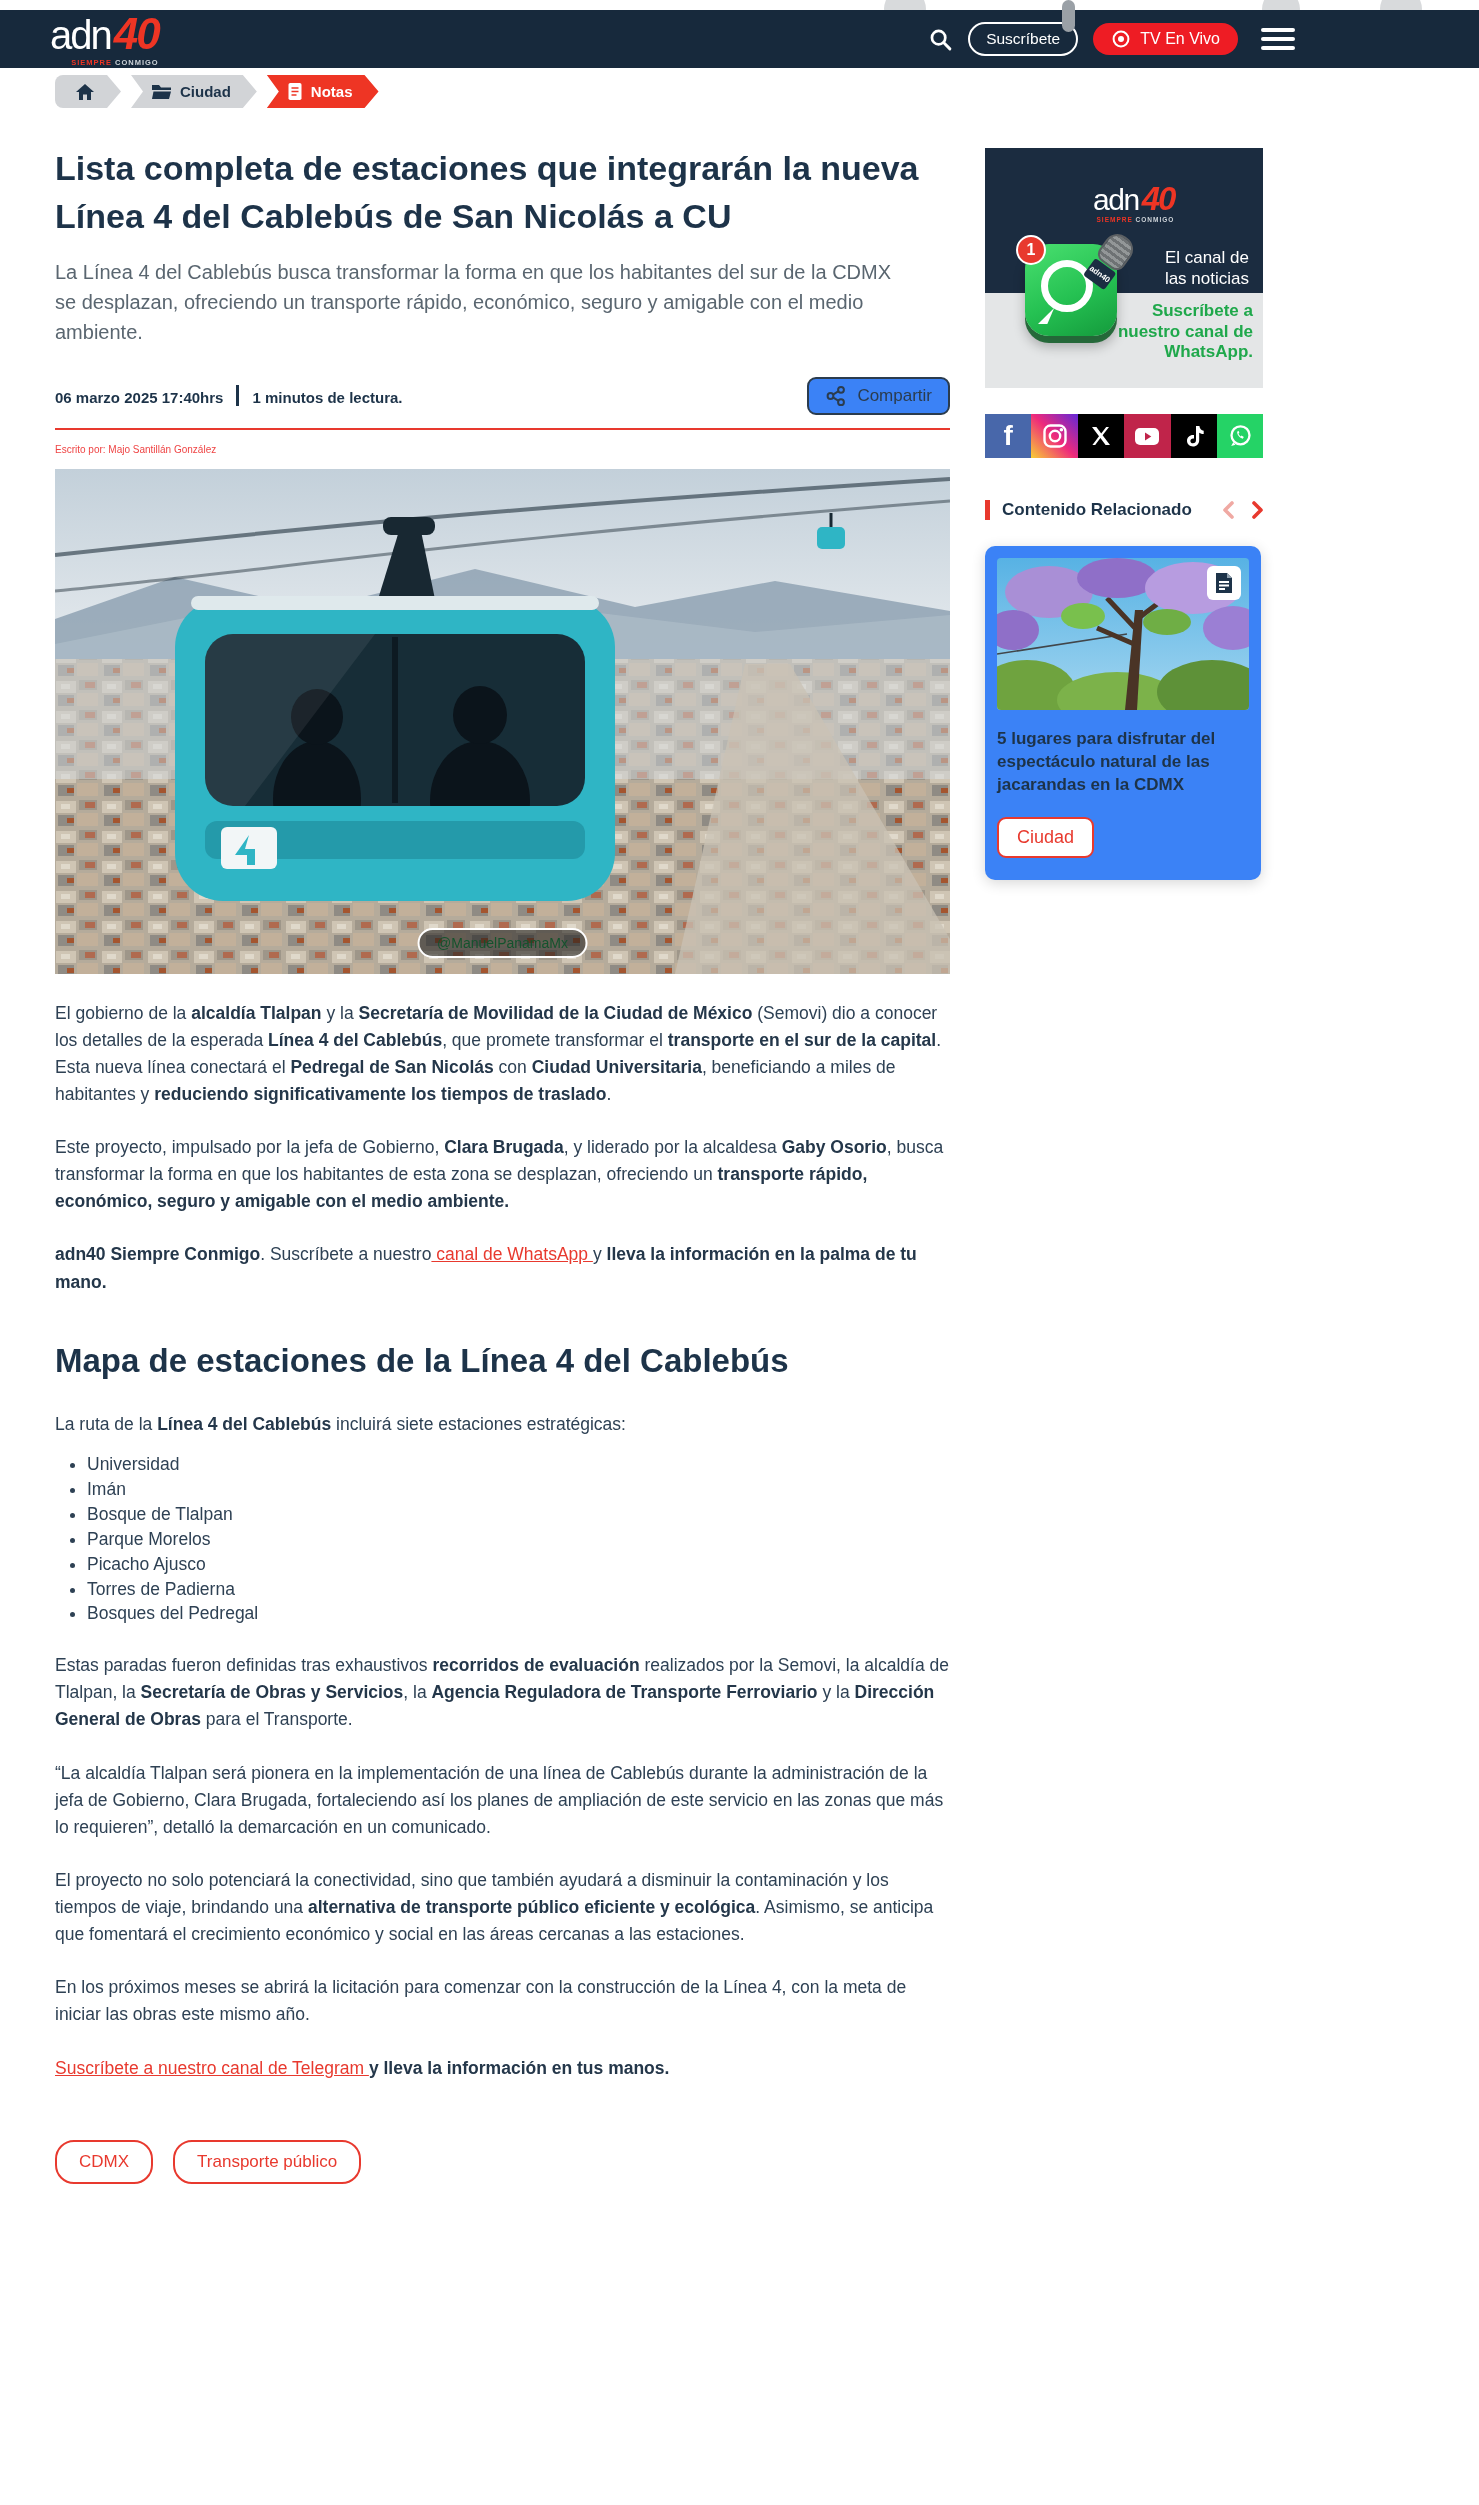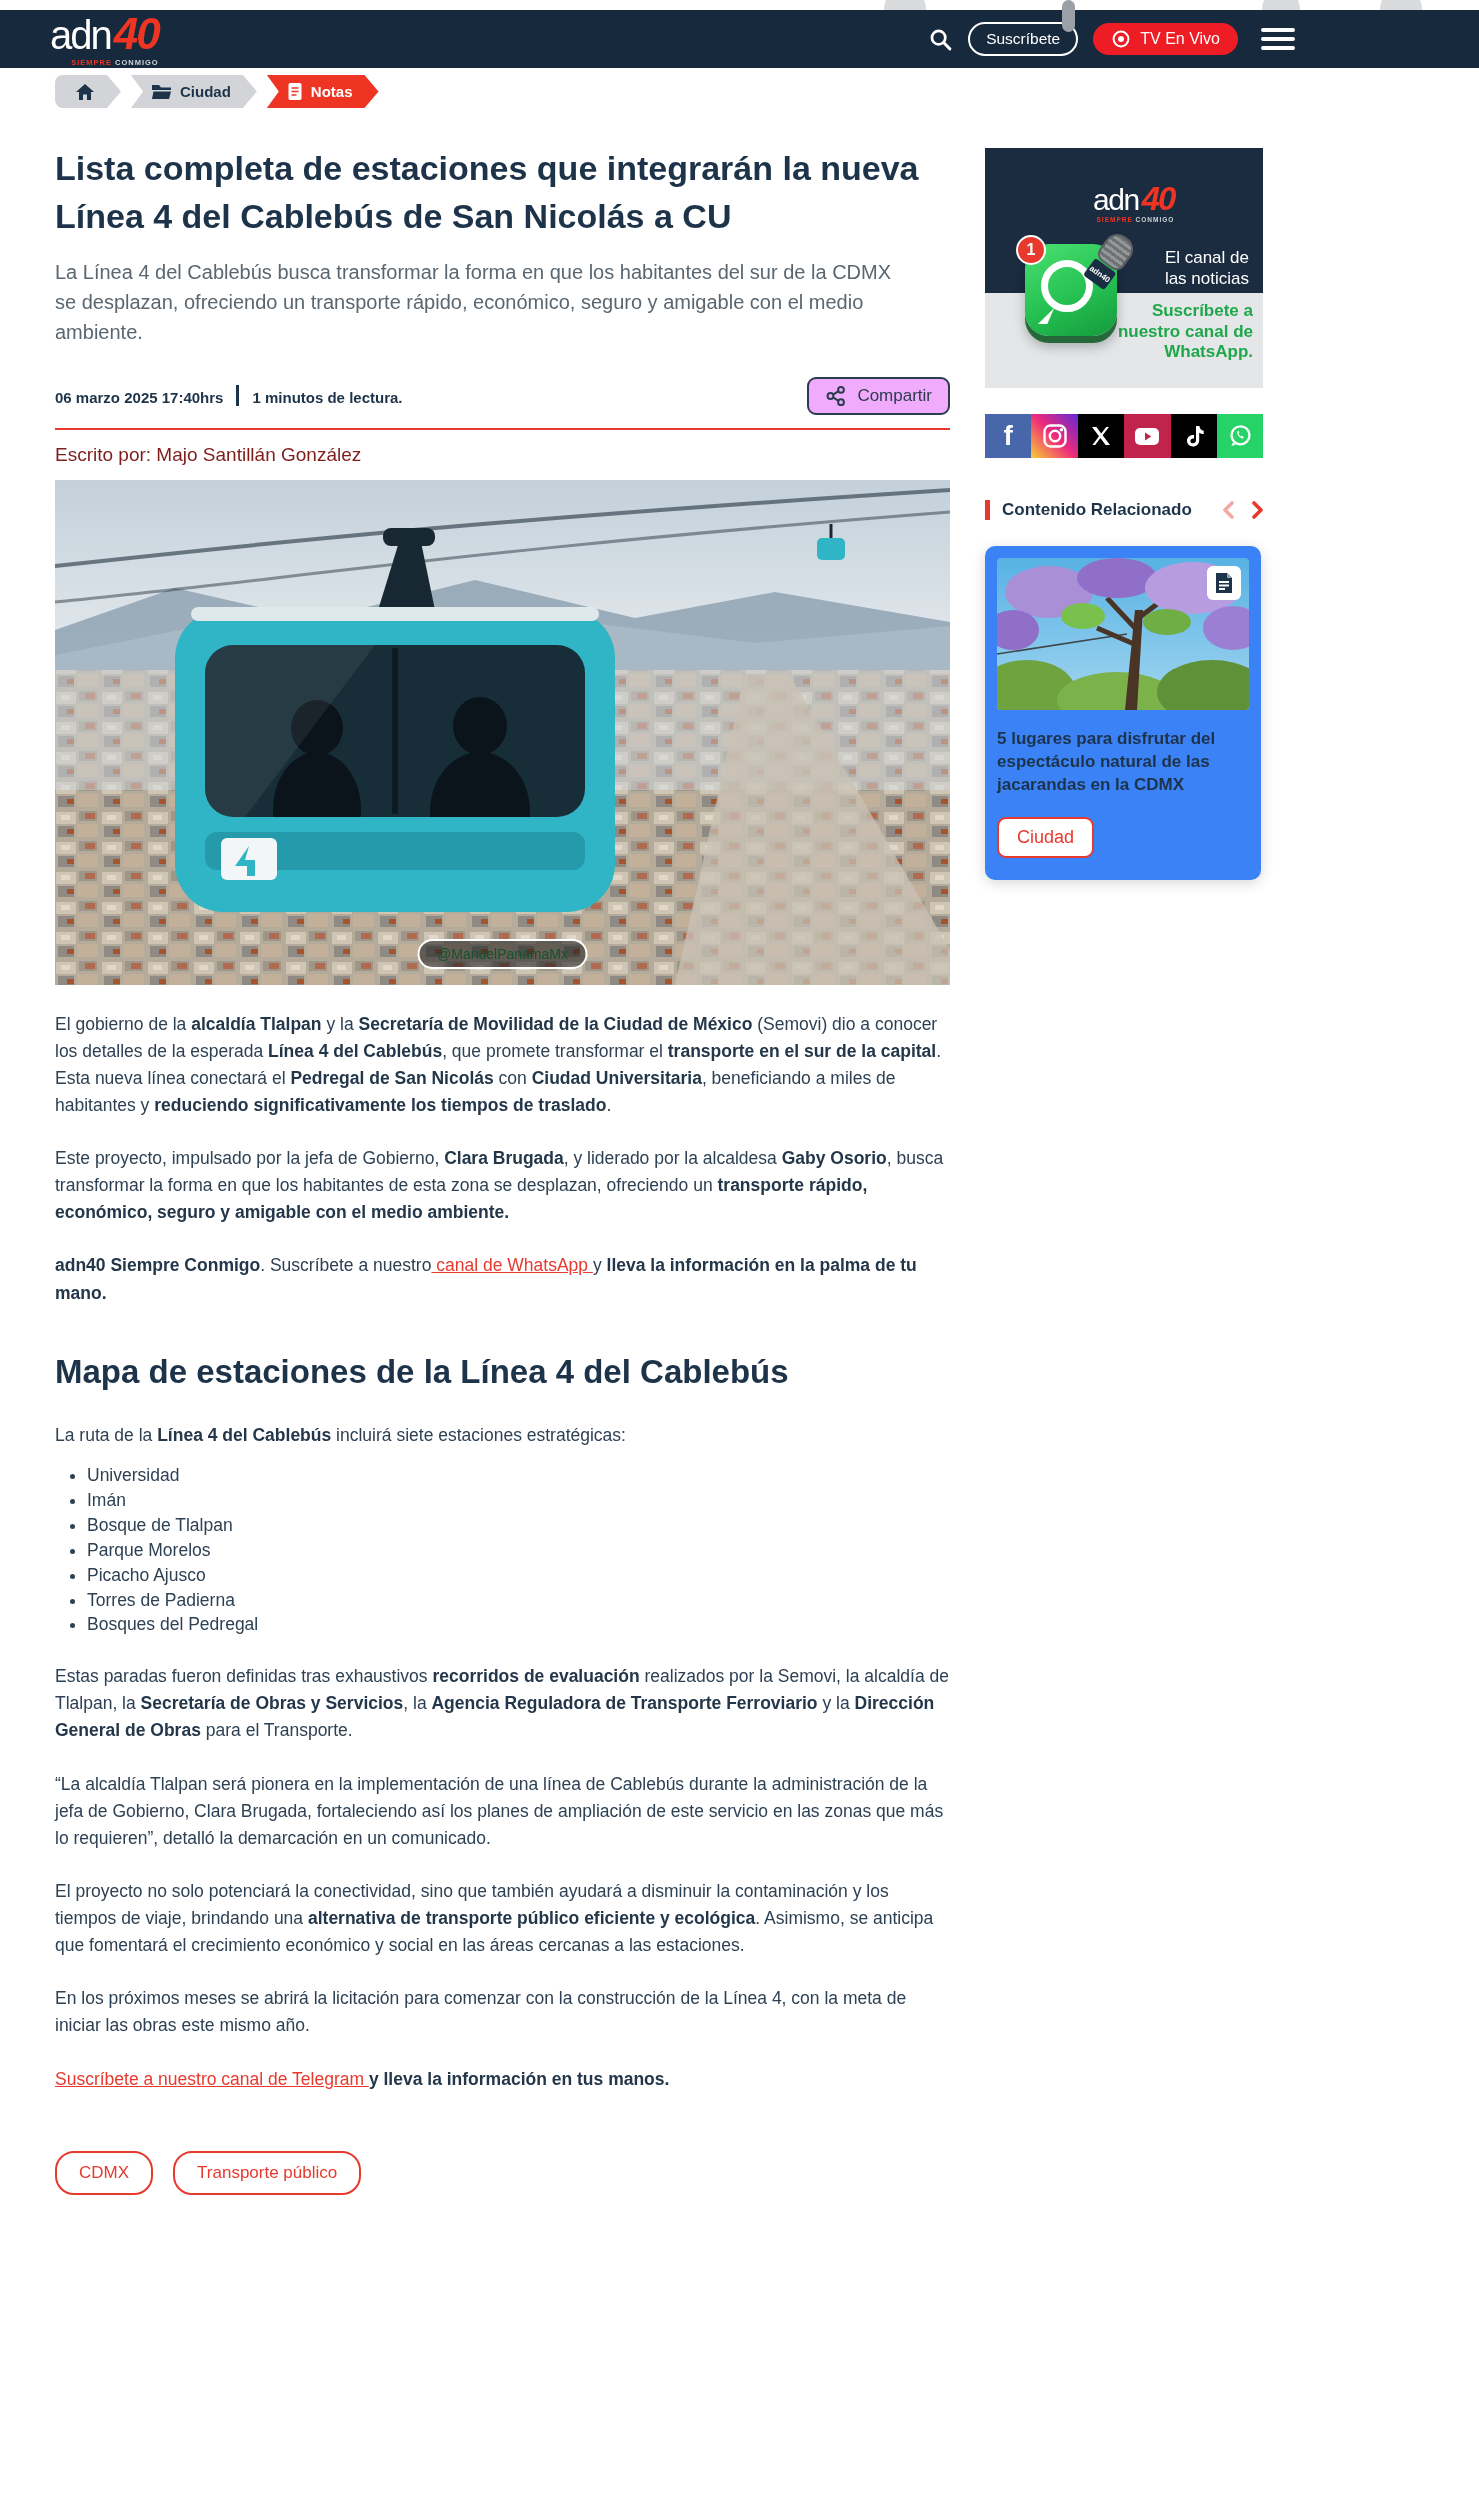--- a/index.html
+++ b/index.html
@@ -47,26 +47,26 @@
   .content { width:895px; }
   .sidebar { width:280px; }
 
   h1 { font-size:34px; line-height:1.42; color:#1d3349; font-weight:700; margin-top:18px; max-width:865px; }
   .subtitle { margin-top:16px; font-size:20px; line-height:1.5; color:#5a6670; max-width:850px; }
 
   .meta-row { display:flex; align-items:center; margin-top:30px; }
   .meta-left { display:flex; align-items:flex-end; gap:13px; font-size:15px; font-weight:700; color:#1d3349; }
   .meta-sep { width:3px; height:21px; background:#1d3349; }
   .share-btn {
-    margin-left:auto; display:flex; align-items:center; gap:10px; background:#f0abfc;
+    margin-left:auto; display:flex; align-items:center; gap:10px; background:#3b82f6;
     border:2px solid #2b3c4e; border-radius:9px; padding:6px 16px; font-size:17px; color:#2b3c4e;
     font-family:inherit; cursor:pointer;
   }
   hr.red { border:none; border-top:2px solid #e8392e; margin-top:13px; }
-  .byline { margin-top:14px; font-size:19px; color:#7f1d1d; }
+  .byline { margin-top:14px; font-size:10px; color:#ef4444; }
 
   figure.hero { position:relative; width:895px; height:505px; margin-top:14px; background:#cfd6da; }
   .credit {
     position:absolute; left:50%; transform:translateX(-50%); bottom:16px;
     background:rgba(25,25,25,.55); border:2px solid #fff; border-radius:20px;
     color:#14532d; font-size:14px; padding:5px 18px; white-space:nowrap;
   }
 
   .bodytext { margin-top:26px; font-size:17.5px; line-height:1.55; }
   .b { font-weight:700; color:#24374a; }

